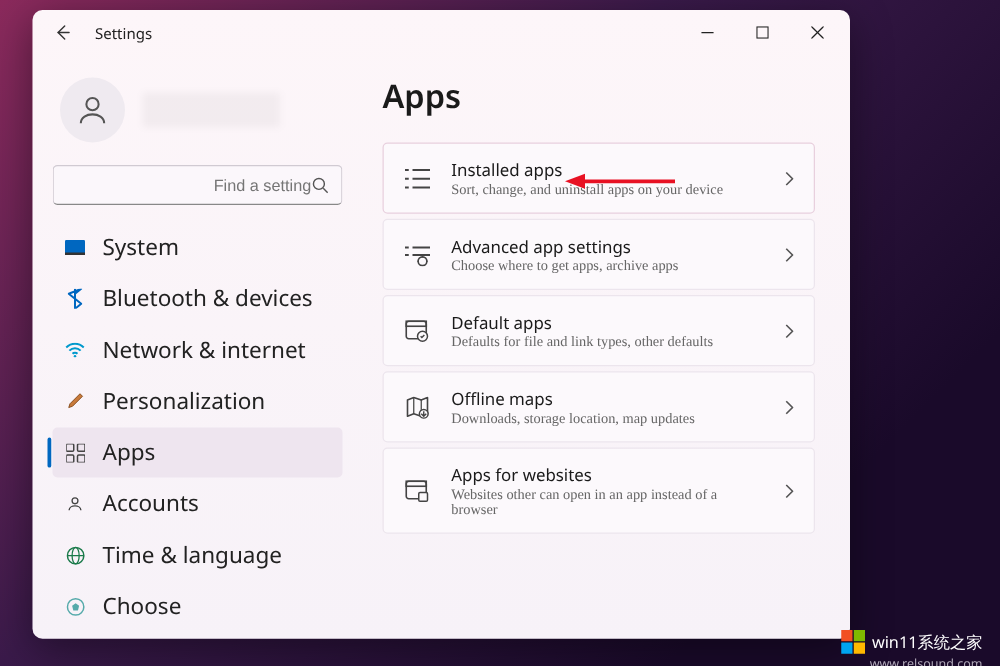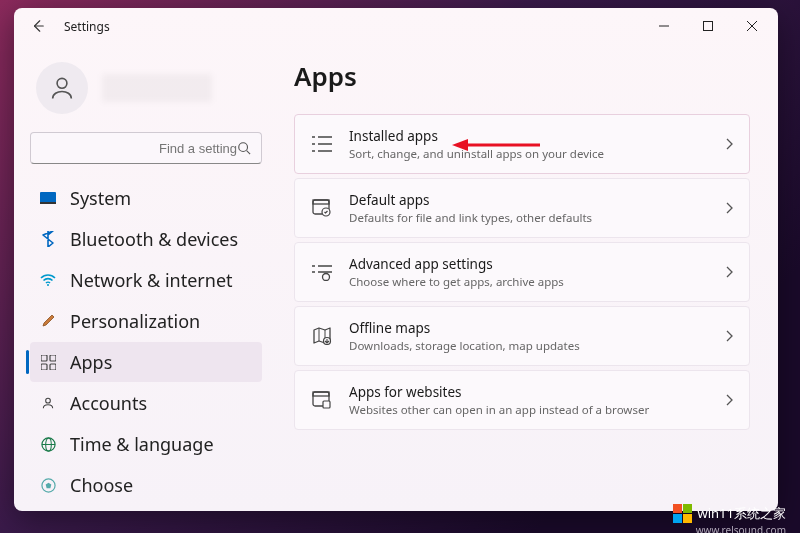--- a/index.html
+++ b/index.html
@@ -3,22 +3,22 @@
 <meta charset="utf-8">
 <style>
   * { box-sizing: border-box; margin: 0; padding: 0; }
   body {
     font-family: "Segoe UI", system-ui, sans-serif;
     background: linear-gradient(135deg, #8b2a5c 0%, #3a1a4a 40%, #1a0a2a 80%);
     width: 800px; height: 533px; overflow: hidden;
     position: relative;
   }
   .window {
-    position: absolute; top: 8px; left: 14px;
-    width: 764px; height: 503px;
+    position: absolute; top: 8px; left: 26px;
+    width: 654px; height: 503px;
     background: linear-gradient(180deg, #fdf6f9 0%, #f7f2f8 100%);
     border-radius: 8px;
     box-shadow: 0 8px 32px rgba(0,0,0,.4);
     overflow: hidden;
   }
   .titlebar {
     height: 36px; display: flex; align-items: center; padding: 0 4px 0 14px;
     justify-content: space-between;
   }
   .titlebar-left { display: flex; align-items: center; gap: 16px; }
@@ -65,21 +65,21 @@
   .cards { display: flex; flex-direction: column; gap: 4px; }
   .card {
     background: #fcf9fc; border: 1px solid #ece5ed; border-radius: 4px;
     padding: 12px 16px; display: flex; align-items: center; gap: 16px; cursor: pointer;
     position: relative;
   }
   .card:first-child { border-color: #e8d0de; }
   .card-icon { width: 22px; height: 22px; display: flex; align-items: center; justify-content: center; color: #444; }
   .card-body { flex: 1; }
   .card-title { font-size: 13.5px; color: #1a1a1a; }
-  .card-sub { font-size: 11.5px; color: #666; margin-top: 1px; }
+  .card-sub { font-size: 11.5px; color: #666; margin-top: 1px; font-family: Liberation Serif, serif; }
   .chev { color: #555; }
   .arrow-annotation {
     position: absolute; left: 452px; top: 135px; pointer-events: none;
   }
   .watermark {
     position: absolute; right: 14px; bottom: 10px;
     display: flex; align-items: flex-start; gap: 6px;
     color: #fff; font-size: 13px;
   }
   .watermark-sub { position: absolute; right: 14px; bottom: -4px; color: #b0a8b8; font-size: 10px; }
@@ -246,58 +246,58 @@
               <div class="card-sub">Sort, change, and uninstall apps on your device</div>
             </div>
           <span class="chev"><svg width="8" height="12" viewBox="0 0 8 12">
                 <path d="M2 1l5 5-5 5" stroke="#555" stroke-width="1.3" fill="none"></path>
               </svg></span>
         </div>
 
         <div class="card">
           <span class="card-icon">
               <svg width="20" height="18" viewBox="0 0 20 18">
-                <rect x="1" y="1" width="16" height="14" rx="2" stroke="#444" stroke-width="1.3" fill="none"></rect>
-                <rect x="1" y="1" width="16" height="4" stroke="#444" stroke-width="1.3" fill="none"></rect>
-                <circle cx="14" cy="13" r="4" stroke="#444" stroke-width="1.2" fill="#fcf9fc"></circle>
-                <path d="M12.5 13l1 1 2-2" stroke="#444" stroke-width="1.2" fill="none"></path>
-              </svg>
-            </span>
-          <div class="card-body">
-              <div class="card-title">Default apps</div>
-              <div class="card-sub">Defaults for file and link types, other defaults</div>
-            </div>
-          <span class="chev"><svg width="8" height="12" viewBox="0 0 8 12">
-                <path d="M2 1l5 5-5 5" stroke="#555" stroke-width="1.3" fill="none"></path>
-              </svg></span>
-        </div>
-
-        <div class="card">
-          <span class="card-icon">
-              <svg width="20" height="18" viewBox="0 0 20 18">
                 <line x1="0" y1="3" x2="3" y2="3" stroke="#444" stroke-width="1.5"></line>
                 <line x1="6" y1="3" x2="20" y2="3" stroke="#444" stroke-width="1.5"></line>
                 <line x1="0" y1="9" x2="3" y2="9" stroke="#444" stroke-width="1.5"></line>
                 <line x1="6" y1="9" x2="20" y2="9" stroke="#444" stroke-width="1.5"></line>
                 <circle cx="14" cy="14" r="3.5" stroke="#444" stroke-width="1.3" fill="#fcf9fc"></circle>
                 <path d="M14 11v-1M14 18v-1M11 14h-1M18 14h-1" stroke="#444" stroke-width="1.2"></path>
               </svg>
             </span>
           <div class="card-body">
               <div class="card-title">Advanced app settings</div>
               <div class="card-sub">Choose where to get apps, archive apps</div>
             </div>
           <span class="chev"><svg width="8" height="12" viewBox="0 0 8 12">
                 <path d="M2 1l5 5-5 5" stroke="#555" stroke-width="1.3" fill="none"></path>
               </svg></span>
         </div>
 
         <div class="card">
           <span class="card-icon">
               <svg width="20" height="18" viewBox="0 0 20 18">
+                <rect x="1" y="1" width="16" height="14" rx="2" stroke="#444" stroke-width="1.3" fill="none"></rect>
+                <rect x="1" y="1" width="16" height="4" stroke="#444" stroke-width="1.3" fill="none"></rect>
+                <circle cx="14" cy="13" r="4" stroke="#444" stroke-width="1.2" fill="#fcf9fc"></circle>
+                <path d="M12.5 13l1 1 2-2" stroke="#444" stroke-width="1.2" fill="none"></path>
+              </svg>
+            </span>
+          <div class="card-body">
+              <div class="card-title">Default apps</div>
+              <div class="card-sub">Defaults for file and link types, other defaults</div>
+            </div>
+          <span class="chev"><svg width="8" height="12" viewBox="0 0 8 12">
+                <path d="M2 1l5 5-5 5" stroke="#555" stroke-width="1.3" fill="none"></path>
+              </svg></span>
+        </div>
+
+        <div class="card">
+          <span class="card-icon">
+              <svg width="20" height="18" viewBox="0 0 20 18">
                 <path d="M2 3l5-2 6 2 5-2v13l-5 2-6-2-5 2z" stroke="#444" stroke-width="1.3" fill="none" stroke-linejoin="round"></path>
                 <line x1="7" y1="1" x2="7" y2="14" stroke="#444" stroke-width="1"></line>
                 <line x1="13" y1="3" x2="13" y2="16" stroke="#444" stroke-width="1"></line>
                 <circle cx="15" cy="14" r="3.5" stroke="#444" stroke-width="1.2" fill="#fcf9fc"></circle>
                 <path d="M15 12v4M13 14l2 2 2-2" stroke="#444" stroke-width="1.1" fill="none"></path>
               </svg>
             </span>
           <div class="card-body">
               <div class="card-title">Offline maps</div>
               <div class="card-sub">Downloads, storage location, map updates</div>

